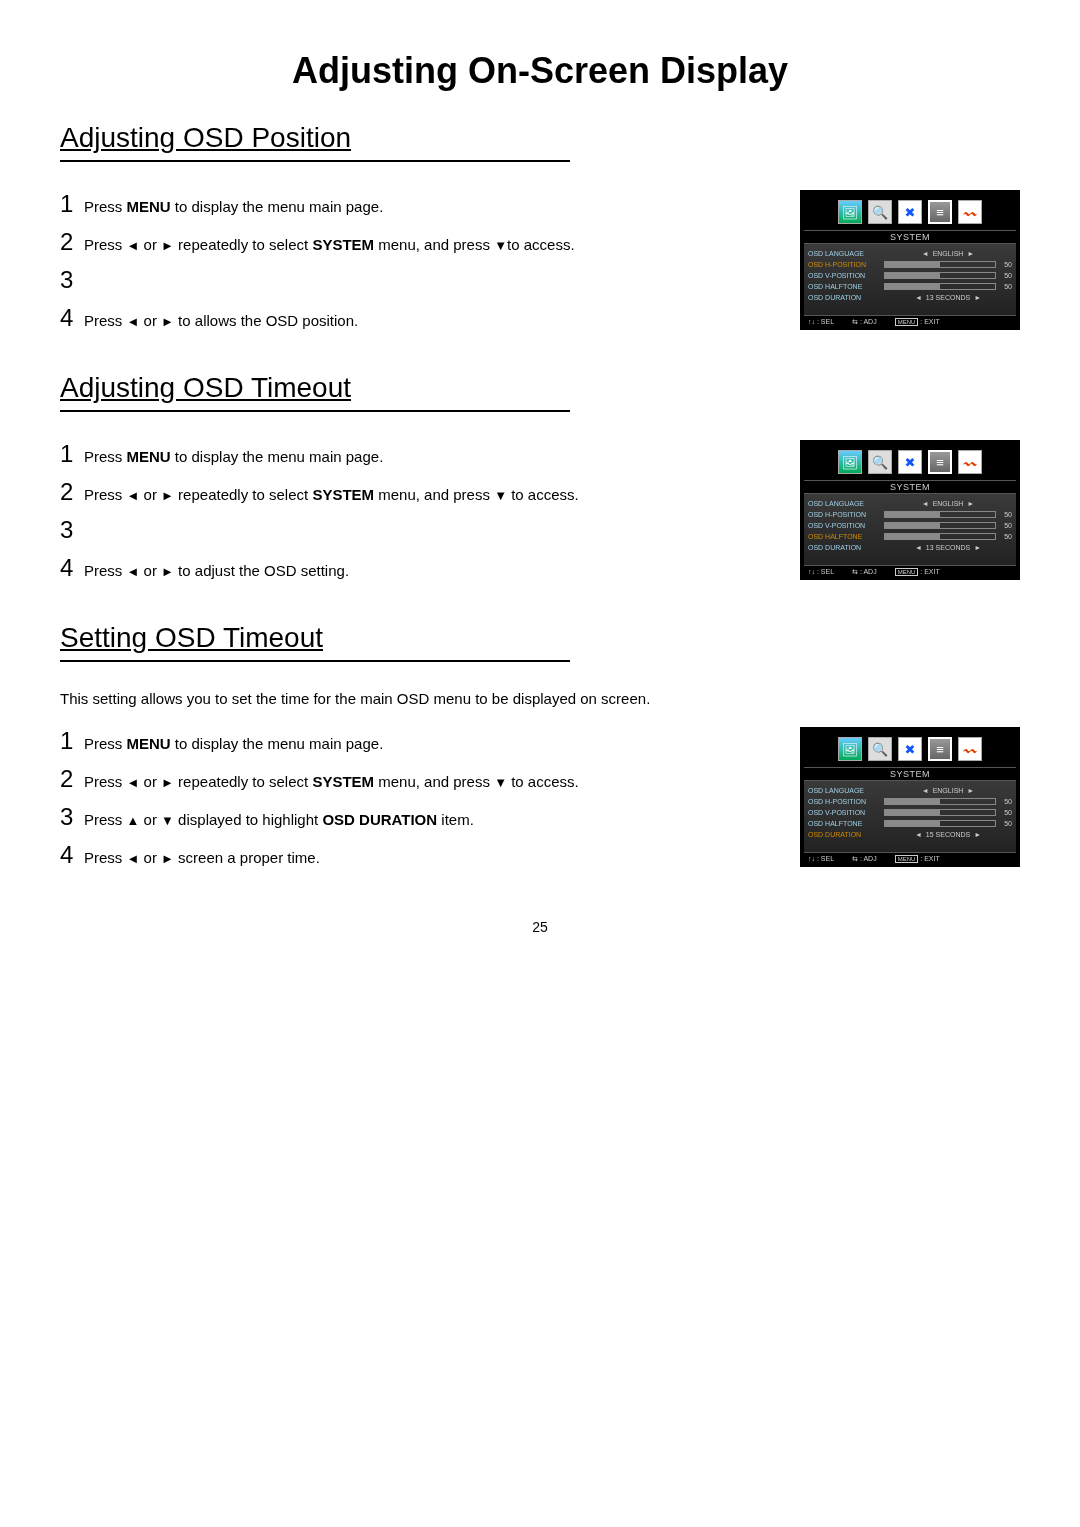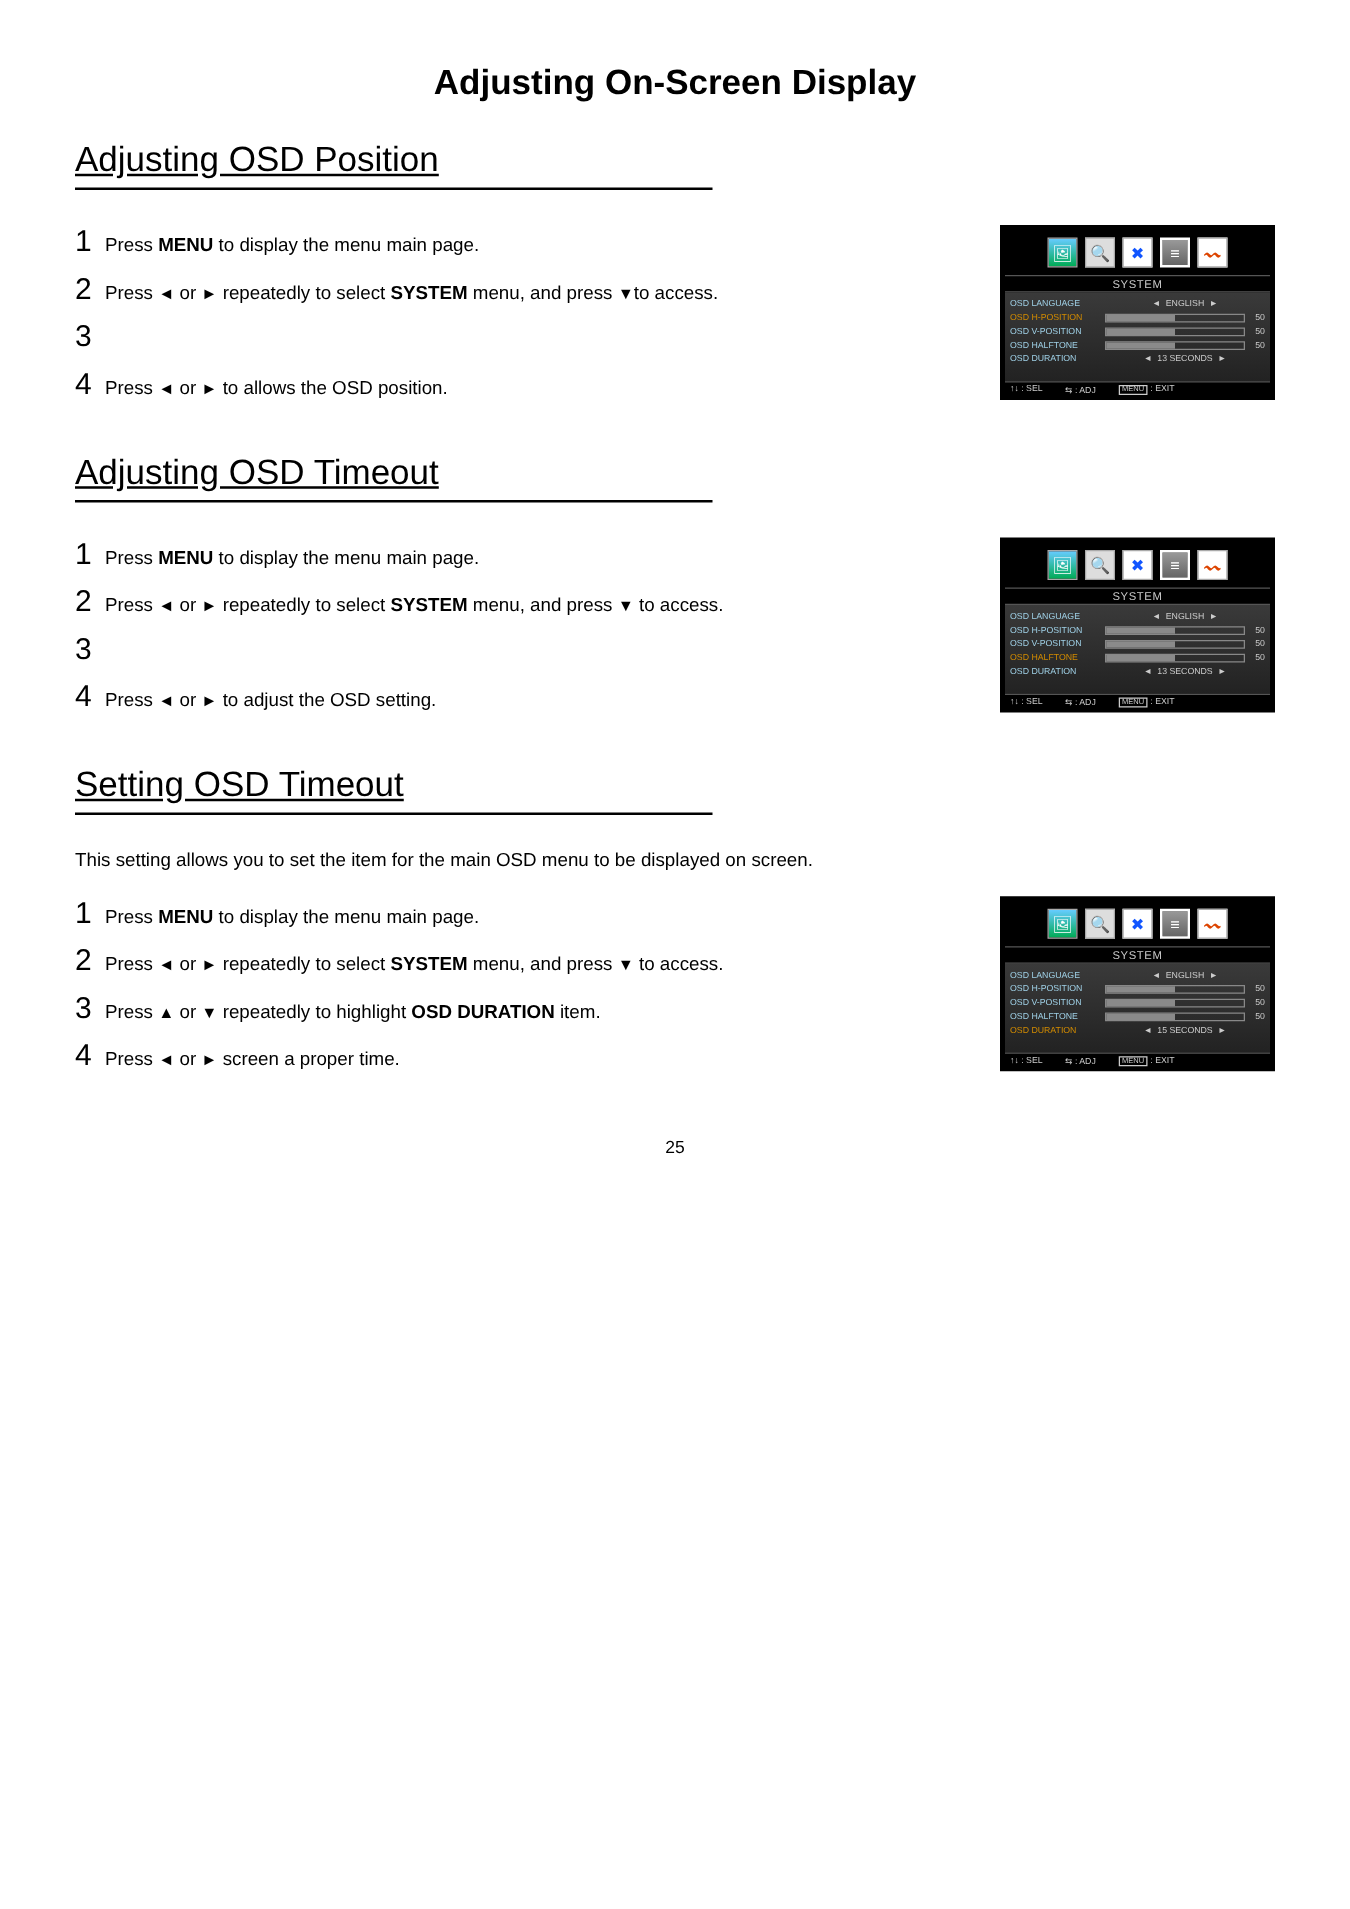--- a/index.html
+++ b/index.html
@@ -5,21 +5,21 @@
   body {
     font-family: Arial, Helvetica, sans-serif;
     margin: 0;
     padding: 50px 60px;
     background: #fff;
     color: #000;
     width: 1080px;
     box-sizing: border-box;
   }
   .page-title {
-    font-size: 28px;
+    font-size: 36px;
     font-weight: bold;
     text-align: center;
   }
   .section-heading {
     font-size: 28px;
     font-weight: normal;
     margin-top: 30px;
     margin-bottom: 6px;
     text-decoration: underline;
   }
@@ -328,34 +328,34 @@
     <div class="osd-footer">
       <span><span>↑↓</span> <span>: SEL</span></span>
       <span><span>⇆</span> <span>: ADJ</span></span>
       <span><span class="menu-box">MENU</span> <span>:  EXIT</span></span>
     </div>
   </div>
 </div>
 
 <div class="section-heading">Setting OSD Timeout</div>
 <hr class="heading-rule">
-<div class="intro">This setting allows you to set the item for the main OSD menu to be displayed on screen.</div>
+<div class="intro">This setting allows you to set the time for the main OSD menu to be displayed on screen.</div>
 <div class="content-row">
   <div class="steps">
     <div class="step">
       <span class="step-num">1</span>
       <span class="step-text"><span>Press </span><span class="bold">MENU</span><span> to display the menu main page.</span></span>
     </div>
     <div class="step">
       <span class="step-num">2</span>
       <span class="step-text"><span>Press </span><span class="arrow">◄</span><span> or </span><span class="arrow">►</span><span> repeatedly to select </span><span class="bold">SYSTEM</span><span> menu, and press </span><span class="arrow">▼</span><span> to access.</span></span>
     </div>
     <div class="step">
       <span class="step-num">3</span>
-      <span class="step-text"><span>Press </span><span class="arrow">▲</span><span> or </span><span class="arrow">▼</span><span>  repeatedly to highlight </span><span class="bold">OSD DURATION</span><span> item.</span></span>
+      <span class="step-text"><span>Press </span><span class="arrow">▲</span><span> or </span><span class="arrow">▼</span><span>  displayed to highlight </span><span class="bold">OSD DURATION</span><span> item.</span></span>
     </div>
     <div class="step">
       <span class="step-num">4</span>
       <span class="step-text"><span>Press </span><span class="arrow">◄</span><span> or </span><span class="arrow">►</span><span> screen a proper time.</span></span>
     </div>
   </div>
 
   <div class="osd">
     <div class="osd-icons">
       <div class="osd-icon ic-picture">🖼</div>

